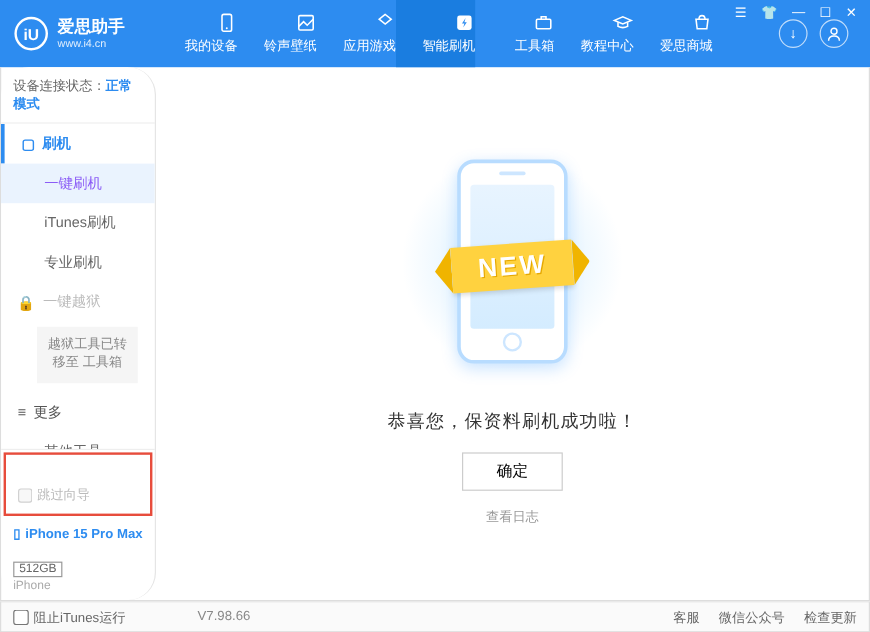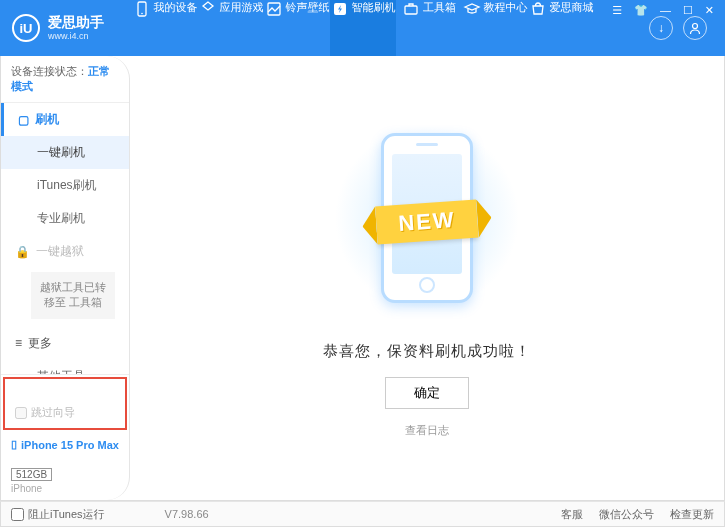--- a/index.html
+++ b/index.html
@@ -3,36 +3,36 @@
 <meta charset="utf-8">
 <style>
 * { margin: 0; padding: 0; box-sizing: border-box; font-family: "Microsoft YaHei", Arial, sans-serif; }
 body { width: 725px; height: 527px; overflow: hidden; background: #fff; }
 .header { height: 56px; background: #2d8cf0; display: flex; align-items: center; padding: 0 12px; color: #fff; }
 .logo-block { display: flex; align-items: center; gap: 8px; width: 120px; }
 .logo-circle { width: 28px; height: 28px; border: 2px solid #fff; border-radius: 50%; display: flex; align-items: center; justify-content: center; font-weight: bold; font-size: 13px; }
 .logo-text { font-size: 14px; font-weight: bold; line-height: 1.1; }
 .logo-sub { font-size: 9px; opacity: 0.85; }
 .nav { display: flex; flex: 1; height: 100%; }
-.nav-item { width: 66px; display: flex; flex-direction: row; align-items: flex-start; justify-content: center; gap: 3px; font-size: 11px; cursor: pointer; }
+.nav-item { width: 66px; display: flex; flex-direction: column; align-items: flex-end; justify-content: center; gap: 3px; font-size: 11px; cursor: pointer; }
 .nav-item.active { background: #1a7de0; }
 .nav-icon { width: 18px; height: 18px; display: flex; align-items: center; justify-content: center; }
 .win-controls { position: absolute; top: 4px; right: 8px; display: flex; gap: 6px; color: #fff; font-size: 11px; }
 .win-controls span { cursor: pointer; padding: 0 3px; }
 .header-right { display: flex; gap: 10px; margin-left: auto; margin-right: 6px; }
 .circ-btn { width: 24px; height: 24px; border: 1.5px solid rgba(255,255,255,0.7); border-radius: 50%; display: flex; align-items: center; justify-content: center; font-size: 12px; cursor: pointer; }
 .body { display: flex; height: calc(100% - 56px - 26px); border: 1px solid #ddd; border-top: none; }
 .sidebar { width: 129px; border-right: 1px solid #e5e5e5; display: flex; flex-direction: column; font-size: 12px; background: #fff; border-radius: 23px; }
 .conn-status { padding: 8px 10px; color: #666; font-size: 11px; border-bottom: 1px solid #eee; }
 .conn-status .mode { color: #2d8cf0; font-weight: bold; }
 .menu { flex: 1; overflow: auto; }
 .menu-group { padding: 8px 14px; color: #555; display: flex; align-items: center; gap: 6px; cursor: pointer; }
 .menu-group.top { border-left: 3px solid #2d8cf0; color: #2d8cf0; font-weight: bold; }
 .menu-item { padding: 8px 14px 8px 36px; color: #666; cursor: pointer; }
-.menu-item.active { background: #eaf3fe; color: #404040; }
+.menu-item.active { background: #eaf3fe; color: #8b5cf6; }
 .menu-note { margin: 4px 14px 8px 30px; padding: 8px; background: #f5f5f5; color: #888; font-size: 11px; text-align: center; line-height: 1.4; }
 .lock-icon { color: #bbb; }
 .sidebar-bottom { border-top: 1px solid #eee; }
 .cb-row { padding: 8px 10px; display: flex; gap: 16px; font-size: 11px; color: #555; border: 2px solid #e74c3c; margin: 2px; }
 .cb-row label { display: flex; align-items: center; gap: 4px; }
 .cb-row input { width: 12px; height: 12px; }
 .cb-row .disabled { color: #bbb; margin-top: 18px; }
 .device-info { padding: 6px 10px; font-size: 11px; }
 .device-name { color: #2d8cf0; font-weight: bold; display: flex; align-items: center; gap: 4px; }
 .storage-badge { display: inline-block; border: 1px solid #999; padding: 0 4px; font-size: 10px; color: #666; margin-top: 17px; }
@@ -83,33 +83,33 @@
           <svg width="18" height="18" viewBox="0 0 18 18">
             <rect x="5" y="2" width="8" height="14" rx="1.5" fill="none" stroke="#fff" stroke-width="1.3"></rect>
             <circle cx="9" cy="13.5" r="0.8" fill="#fff"></circle>
           </svg>
         </div>
       <span>我的设备</span>
     </div>
     <div class="nav-item">
       <div class="nav-icon">
           <svg width="18" height="18" viewBox="0 0 18 18">
-            <path d="M9 2 L4 6 L9 10 L14 6 Z" fill="none" stroke="#fff" stroke-width="1.3"></path>
-          </svg>
-        </div>
-      <span>应用游戏</span>
-    </div>
-    <div class="nav-item">
-      <div class="nav-icon">
-          <svg width="18" height="18" viewBox="0 0 18 18">
             <rect x="3" y="3" width="12" height="12" rx="1" fill="none" stroke="#fff" stroke-width="1.3"></rect>
             <path d="M3 12 L7 8 L10 11 L15 6" fill="none" stroke="#fff" stroke-width="1.3"></path>
           </svg>
         </div>
       <span>铃声壁纸</span>
+    </div>
+    <div class="nav-item">
+      <div class="nav-icon">
+          <svg width="18" height="18" viewBox="0 0 18 18">
+            <path d="M9 2 L4 6 L9 10 L14 6 Z" fill="none" stroke="#fff" stroke-width="1.3"></path>
+          </svg>
+        </div>
+      <span>应用游戏</span>
     </div>
     <div class="nav-item active">
       <div class="nav-icon">
           <svg width="18" height="18" viewBox="0 0 18 18">
             <rect x="3" y="3" width="12" height="12" rx="2" fill="#fff"></rect>
             <path d="M10 5 L7 9.5 H9 L8 13 L11 8.5 H9 Z" fill="#2d8cf0"></path>
           </svg>
         </div>
       <span>智能刷机</span>
     </div>

